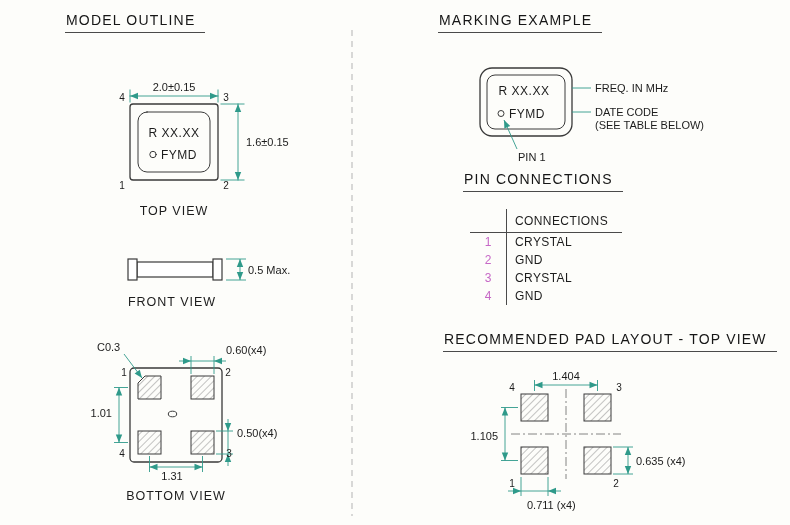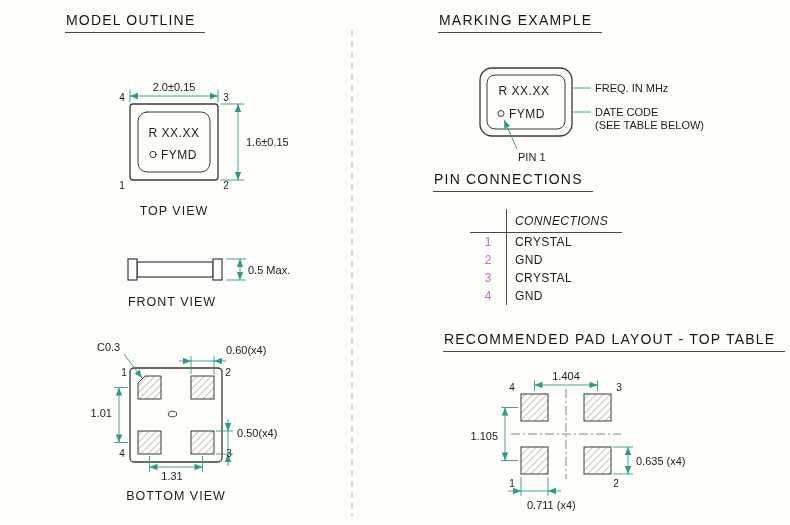--- a/index.html
+++ b/index.html
@@ -3,38 +3,38 @@
 <meta charset="utf-8">
 <style>
   *{margin:0;padding:0;box-sizing:border-box;}
   body{background:#e9e9e6;font-family:"Liberation Sans",sans-serif;}
   .page{position:relative;width:790px;height:525px;background:#fdfdfa;overflow:hidden;}
   .heading{position:absolute;font-size:14px;letter-spacing:1.2px;color:#161616;
            border-bottom:1.2px solid #4a4a4a;padding:0 10px 4px 1px;white-space:nowrap;text-align:center;}
   svg.draw{position:absolute;left:0;top:0;}
   .pc-table{position:absolute;left:470px;top:209px;width:152px;color:#1c1c1c;}
   .pc-row{display:flex;align-items:stretch;height:18px;}
-  .pc-row--header{height:24px;border-bottom:1px solid #4a4a4a;font-style:italic;}
+  .pc-row--header{height:24px;border-bottom:1px solid #4a4a4a;}
   .pc-pin{width:36px;display:flex;align-items:center;justify-content:center;color:#c668c6;font-size:12px;}
   .pc-conn{flex:1;border-left:1px solid #4a4a4a;display:flex;align-items:center;
            padding-left:8px;font-size:12px;letter-spacing:.4px;}
   text{fill:#1c1c1c;font-family:"Liberation Sans",sans-serif;}
 </style>
 </head>
 <body>
 
 <div class="page">
 
   <div class="heading" style="left:65px;top:12px">MODEL OUTLINE</div>
 
   <div class="heading" style="left:438px;top:12px">MARKING EXAMPLE</div>
 
-  <div class="heading" style="left:433px;top:171px">PIN CONNECTIONS</div>
-
-  <div class="heading" style="left:443px;top:331px">RECOMMENDED PAD LAYOUT - TOP TABLE</div>
+  <div class="heading" style="left:463px;top:171px">PIN CONNECTIONS</div>
+
+  <div class="heading" style="left:443px;top:331px">RECOMMENDED PAD LAYOUT - TOP VIEW</div>
 
   <div class="pc-table">
     <div class="pc-row pc-row--header">
       <div class="pc-pin"></div>
       <div class="pc-conn">CONNECTIONS</div>
     </div>
     <div class="pc-row">
       <div class="pc-pin">1</div>
       <div class="pc-conn">CRYSTAL</div>
     </div>

